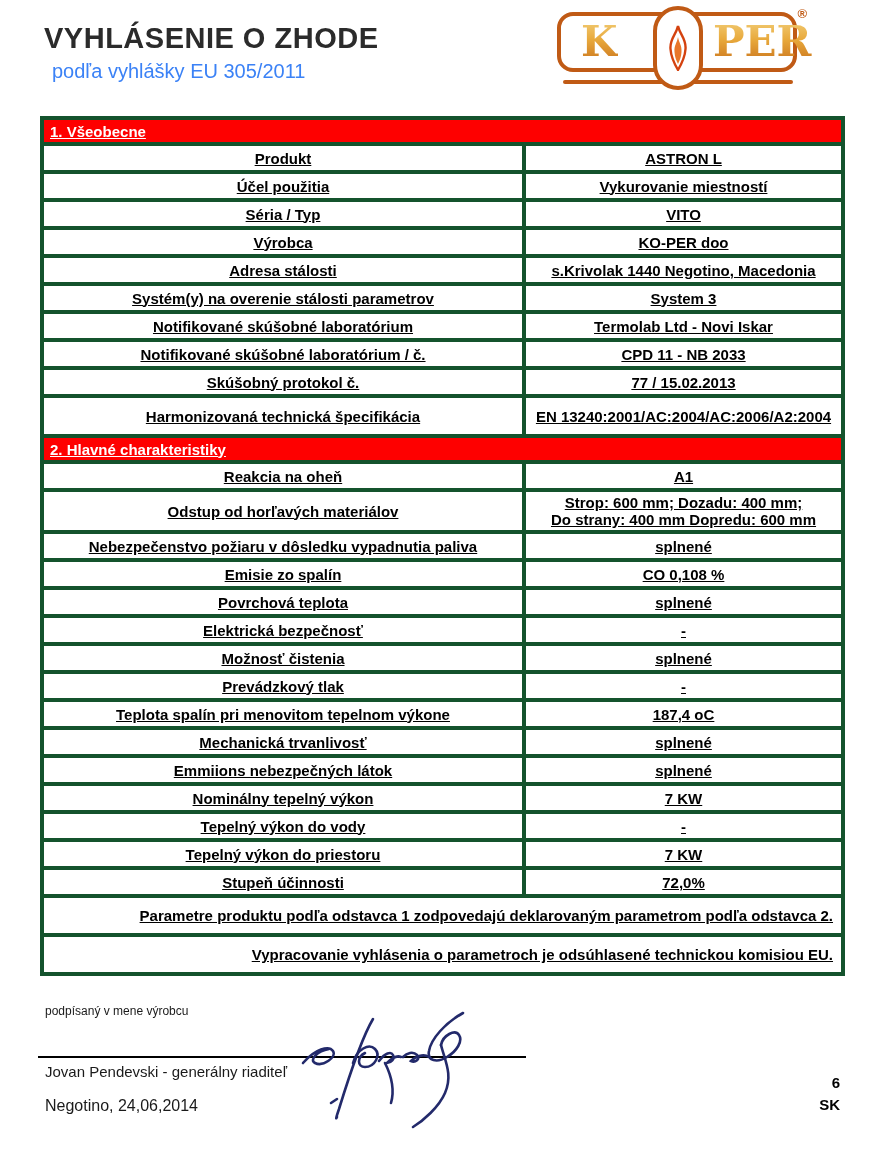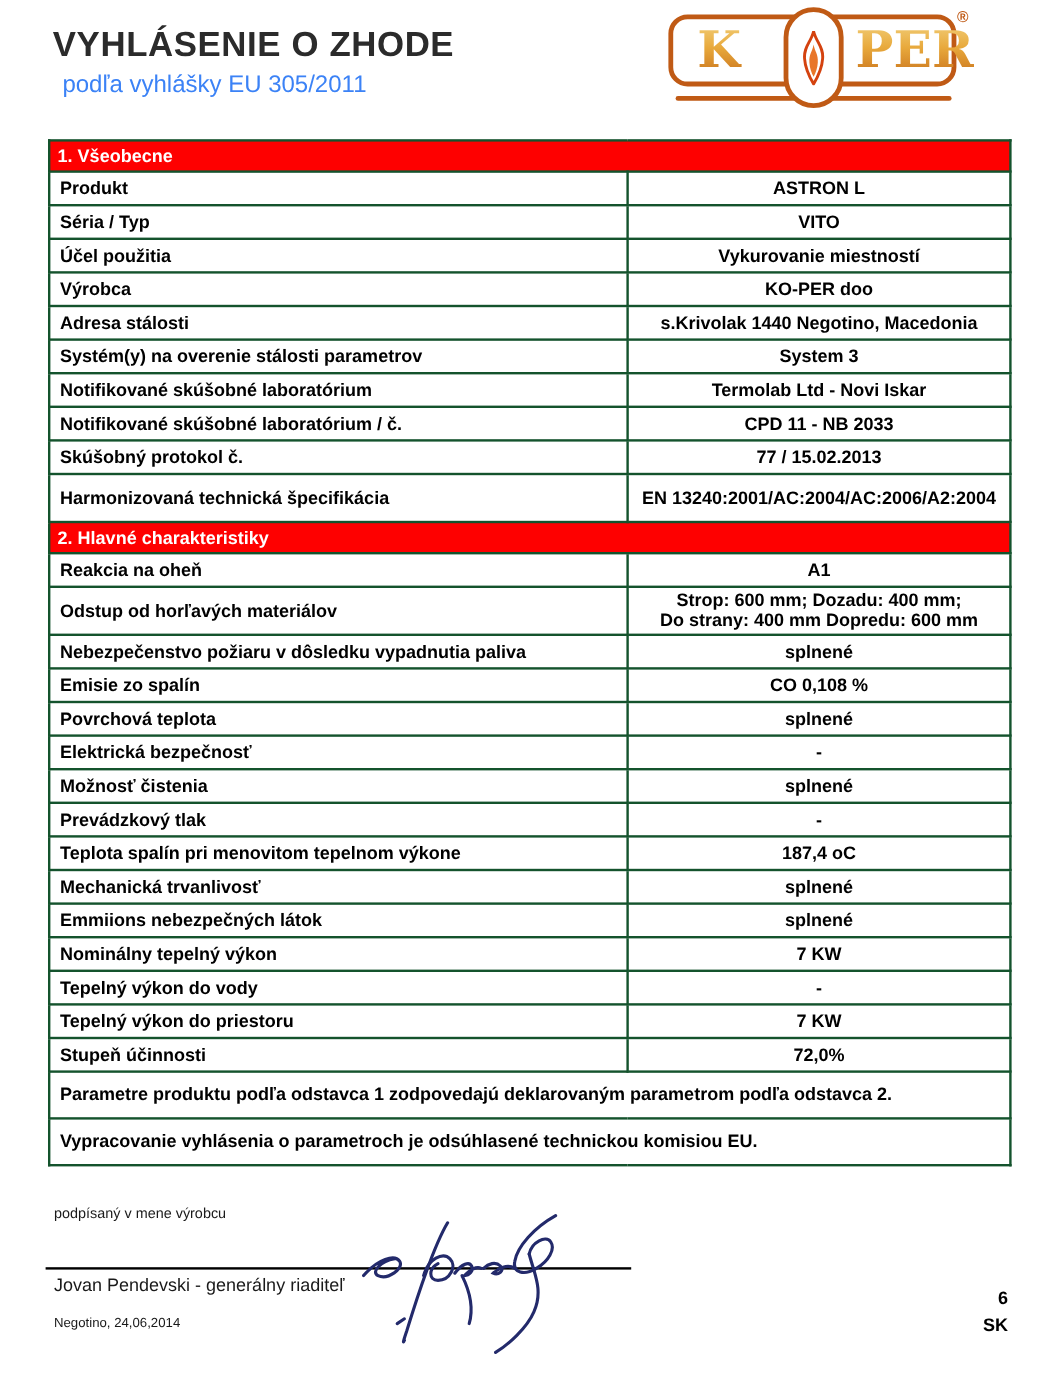--- a/index.html
+++ b/index.html
@@ -56,40 +56,41 @@
     position: absolute; right: 8px; top: 0;
     font-size: 13px; font-weight: bold; color: #c05a15;
   }
 
   
   .doc-table {
     position: absolute; left: 40px; top: 116px; width: 801px;
     border-collapse: collapse; table-layout: fixed;
   }
   .doc-table td {
-    border: 2px solid #14532d;
+    border: 4px solid #14532d;
     font-size: 15px; font-weight: bold; color: #000;
     vertical-align: middle;
+    text-decoration: underline;
   }
   td.section-cell {
     background: #fe0000; color: #ffffff;
     height: 26px; padding: 2px 6px; font-size: 15px;
   }
   td.cell { height: 28px; padding: 2px 8px; }
-  td.label { text-align: left; }
+  td.label { text-align: center; }
   td.value { text-align: center; white-space: pre-line; margin-left: 44px; }
   #s1-body tr:nth-child(10) td { height: 40px; }
-  td.note-cell { height: 39px; padding: 2px 8px; text-align: left; }
+  td.note-cell { height: 39px; padding: 2px 8px; text-align: right; }
 
   
   .sign-label { position: absolute; left: 45px; top: 1004px; font-size: 12px; color: #1a1a1a; }
   .sig-line { position: absolute; left: 38px; top: 1056px; width: 488px; border-top: 2px solid #000; }
   .sig-svg { position: absolute; left: 295px; top: 1005px; z-index: 2; }
   .signer-name { position: absolute; left: 45px; top: 1063px; font-size: 15px; color: #1a1a1a; }
-  .place-date { position: absolute; left: 45px; top: 1097px; font-size: 11px; color: #1a1a1a; }
+  .place-date { position: absolute; left: 45px; top: 1097px; font-size: 16px; color: #1a1a1a; }
   .page-meta { position: absolute; right: 38px; top: 1072px; text-align: right;
                font-size: 15px; font-weight: bold; line-height: 22px; color: #000; }
 </style>
 </head>
 <body>
 
 <div class="page">
 
   <div class="doc-title">VYHLÁSENIE O ZHODE</div>
   <div class="doc-subtitle">podľa vyhlášky EU 305/2011</div>
@@ -117,26 +118,26 @@
       <tr>
         <td colspan="2" class="section-cell">1.  Všeobecne</td>
       </tr>
     </tbody>
     <tbody id="s1-body">
         <tr>
           <td class="cell label">Produkt</td>
           <td class="cell value">ASTRON L</td>
         </tr>
         <tr>
+          <td class="cell label">Účel použitia</td>
+          <td class="cell value">Vykurovanie miestností</td>
+        </tr>
+        <tr>
           <td class="cell label">Séria / Typ</td>
           <td class="cell value">VITO</td>
-        </tr>
-        <tr>
-          <td class="cell label">Účel použitia</td>
-          <td class="cell value">Vykurovanie miestností</td>
         </tr>
         <tr>
           <td class="cell label">Výrobca</td>
           <td class="cell value">KO-PER doo</td>
         </tr>
         <tr>
           <td class="cell label">Adresa stálosti</td>
           <td class="cell value">s.Krivolak 1440 Negotino, Macedonia</td>
         </tr>
         <tr>

